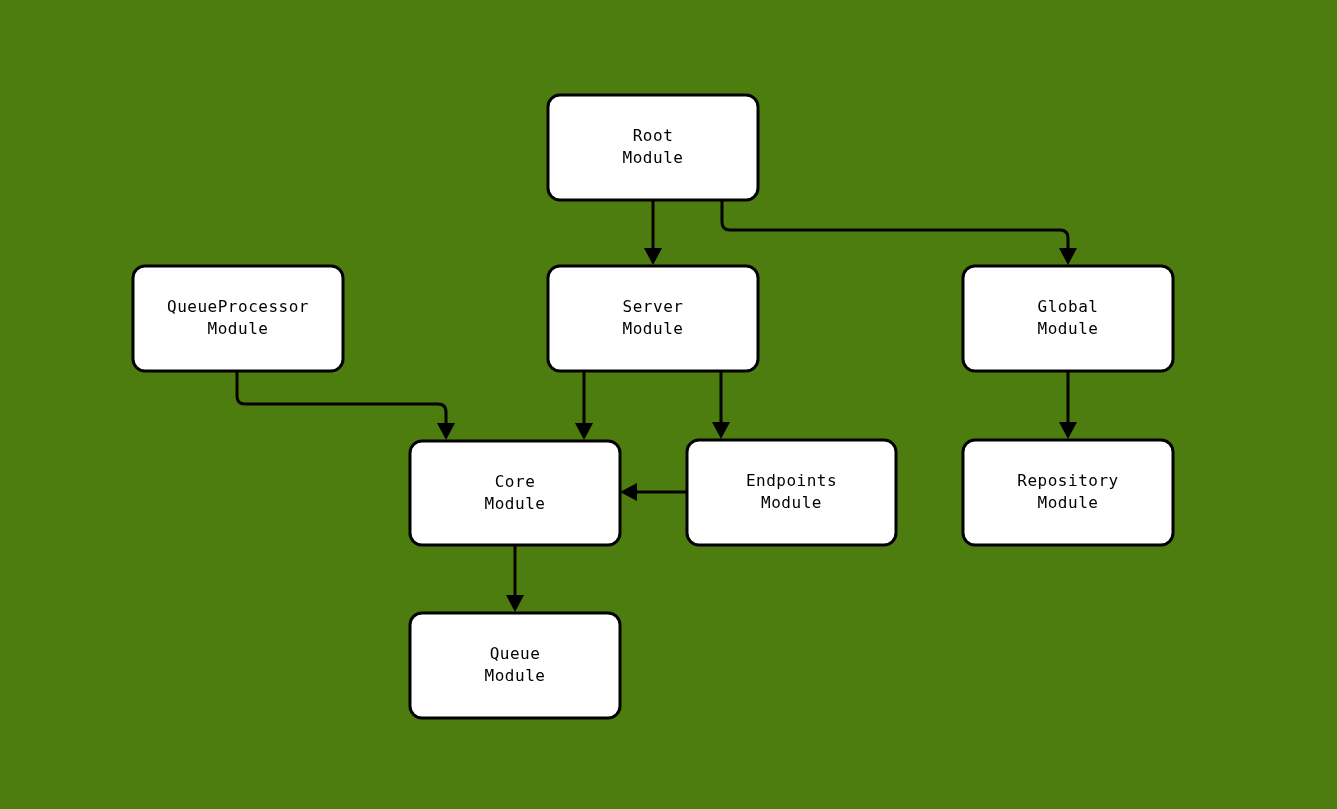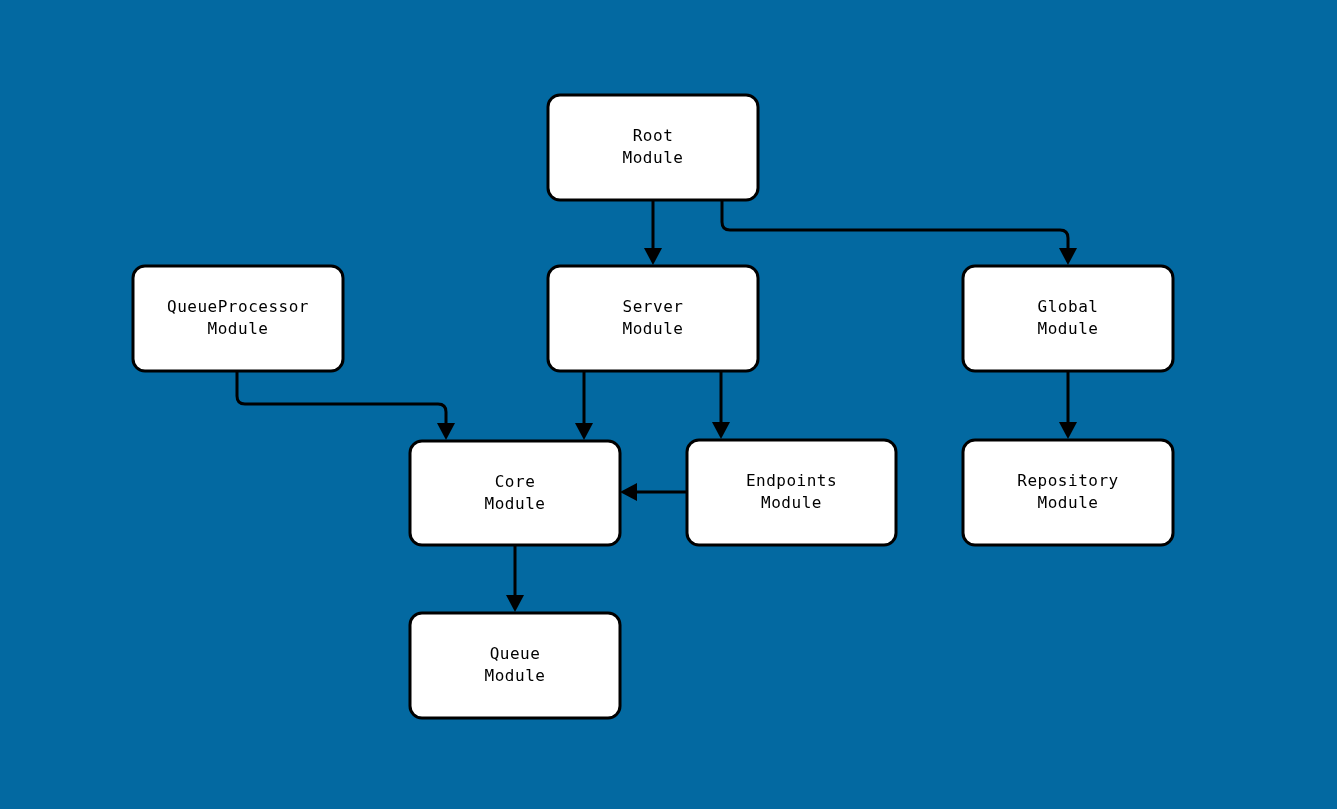--- a/index.html
+++ b/index.html
@@ -10,21 +10,21 @@
   body {
     width: 1337px;
     height: 809px;
     overflow: hidden;
     font-family: "DejaVu Sans Mono", "Liberation Mono", monospace;
   }
   #diagram-root {
     position: relative;
     width: 1337px;
     height: 809px;
-    background: #0369a1;
+    background: #4d7c0f;
   }
   svg#graph {
     display: block;
     width: 1337px;
     height: 809px;
   }
   .node-box {
     fill: #ffffff;
     stroke: #000000;
     stroke-width: 3;

